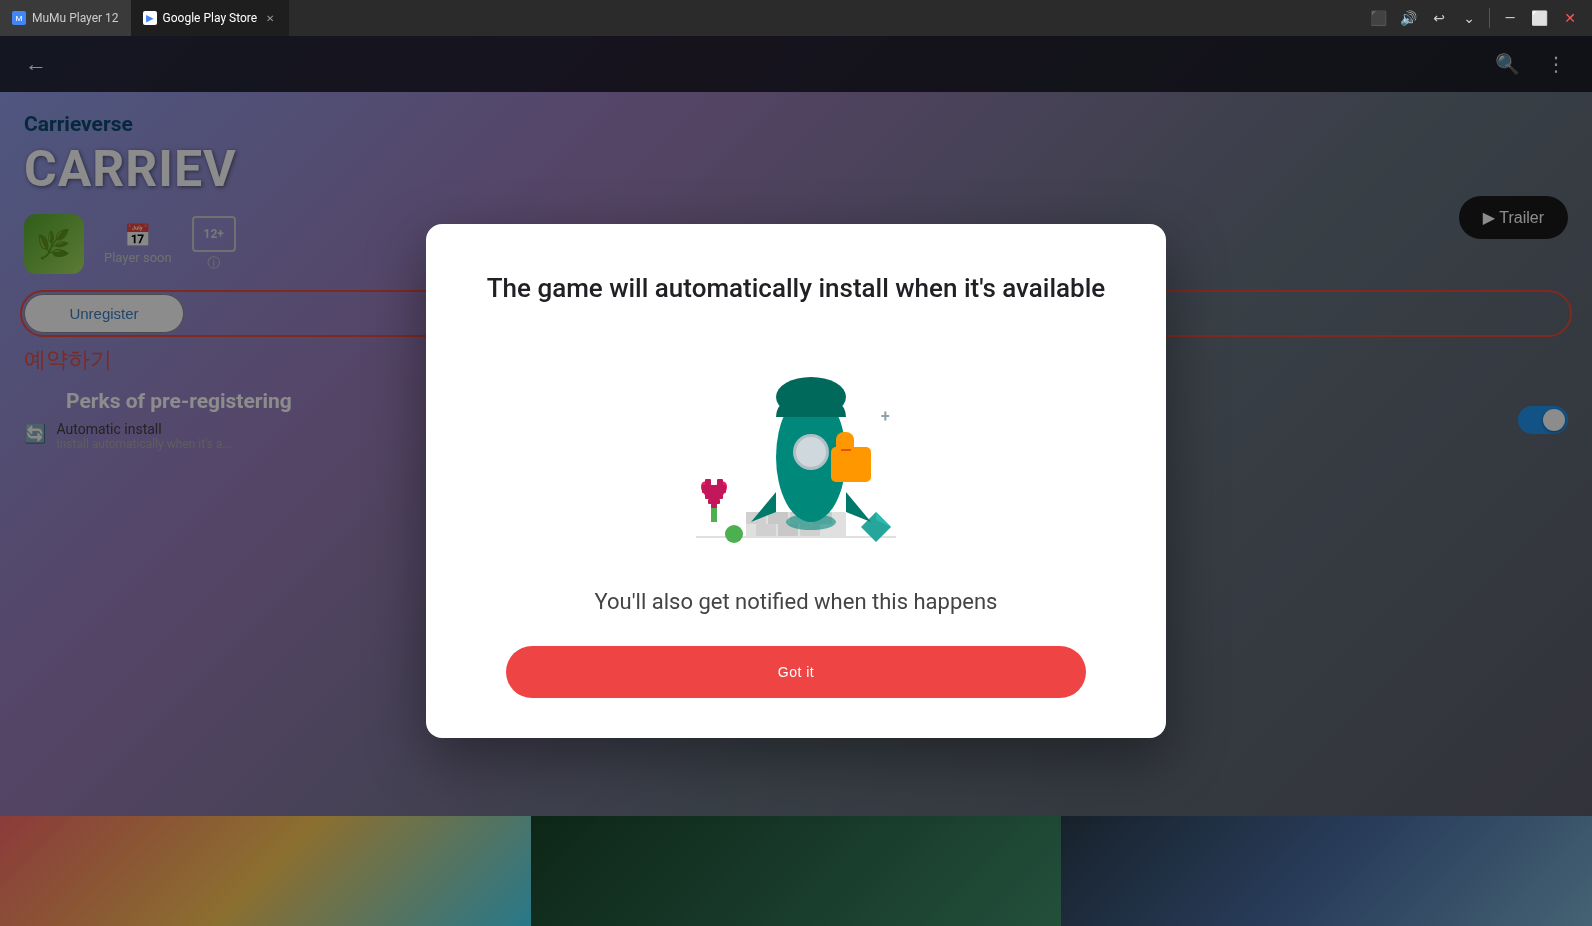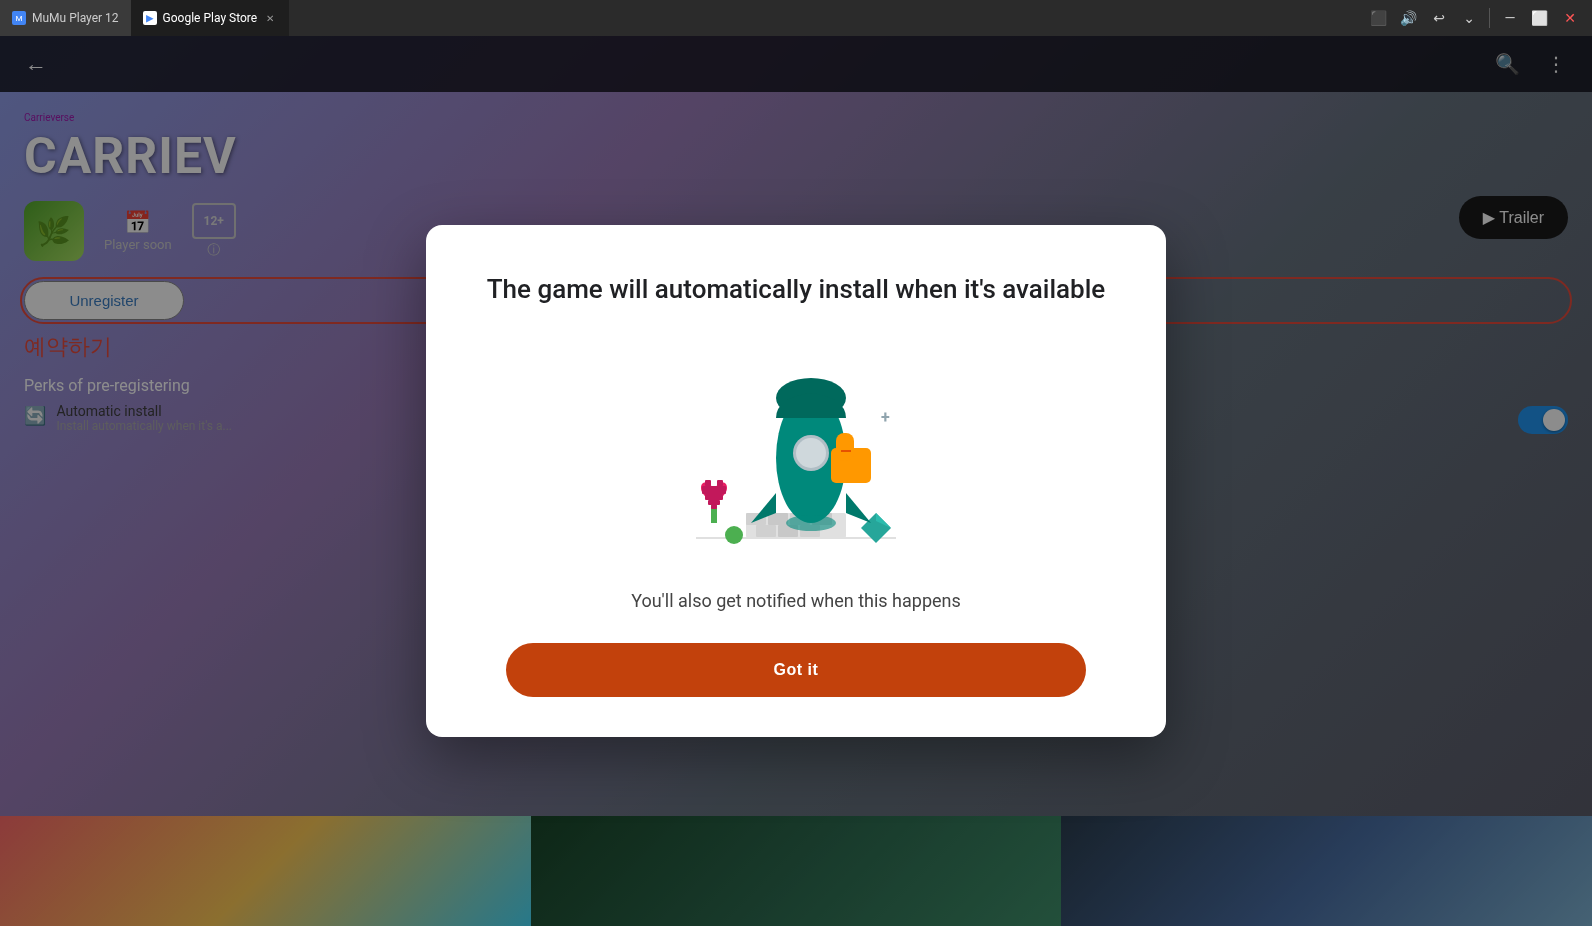--- a/index.html
+++ b/index.html
@@ -160,23 +160,23 @@
     .page-content {
       position: absolute;
       top: 56px;
       left: 0;
       right: 0;
       bottom: 0;
       padding: 20px 24px;
     }
 
     .app-publisher {
-      color: #a21caf;
-      font-size: 10px;
-      font-weight: 400;
+      color: #0c4a6e;
+      font-size: 21px;
+      font-weight: 700;
       margin-bottom: 4px;
     }
 
     .app-title {
       color: white;
       font-size: 50px;
       font-weight: 700;
       text-shadow: 1px 1px 4px rgba(0,0,0,0.5);
       letter-spacing: 1px;
     }
@@ -257,23 +257,24 @@
       font-weight: 400;
       margin-top: 6px;
     }
 
     .perks-section {
       margin-top: 14px;
     }
 
     .perks-title {
       color: white;
-      font-size: 16px;
-      font-weight: 400;
+      font-size: 21px;
+      font-weight: 700;
       margin-bottom: 8px;
+      margin-left: 42px;
     }
 
     .perk-item {
       display: flex;
       align-items: flex-start;
       gap: 10px;
       margin-bottom: 4px;
     }
 
     .perk-icon {
@@ -380,34 +381,34 @@
     }
 
     
     .rocket-illustration {
       width: 280px;
       height: 220px;
       margin-bottom: 32px;
     }
 
     .modal-subtitle {
-      font-size: 18px;
+      font-size: 22px;
       color: #444;
       text-align: right;
       margin-bottom: 32px;
     }
 
     .got-it-btn {
-      background: #c2410c;
+      background: #ef4444;
       color: white;
       border: none;
       border-radius: 28px;
       padding: 18px 0;
-      font-size: 16px;
-      font-weight: 700;
+      font-size: 14px;
+      font-weight: 400;
       cursor: pointer;
       width: 100%;
       max-width: 580px;
       text-align: center;
       letter-spacing: 0.5px;
     }
 
     
     .bottom-thumbs {
       position: absolute;

